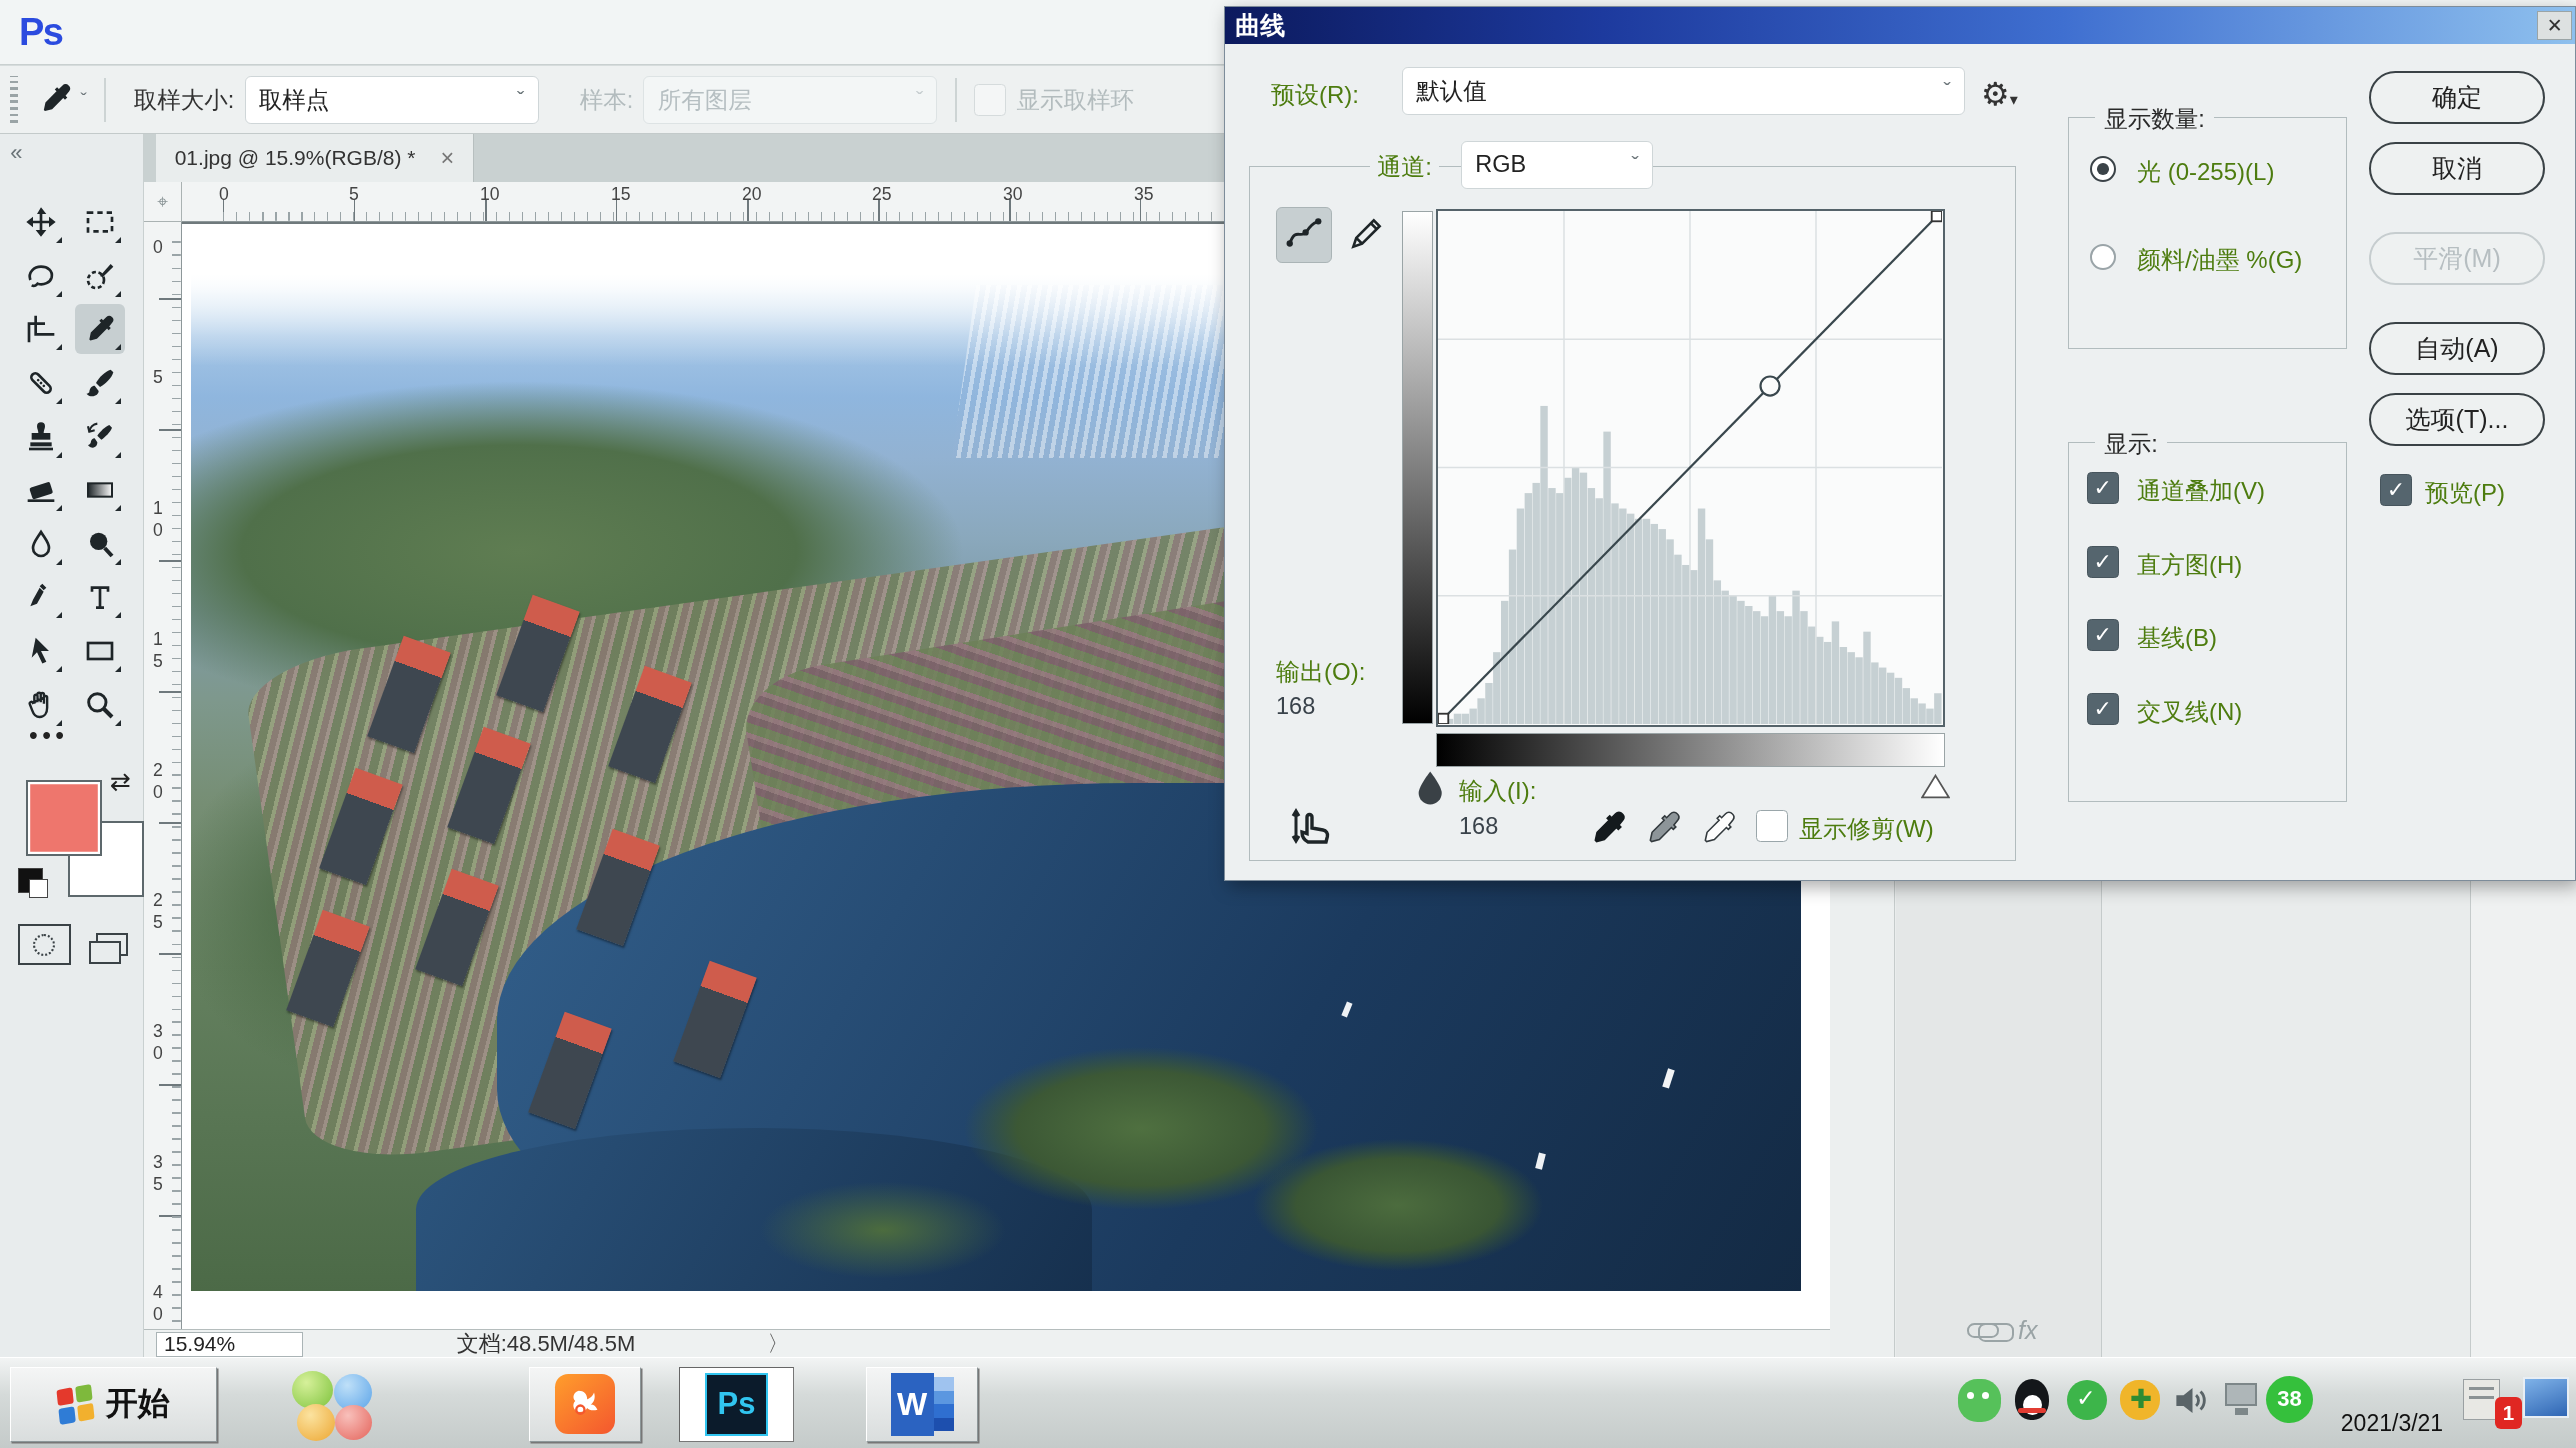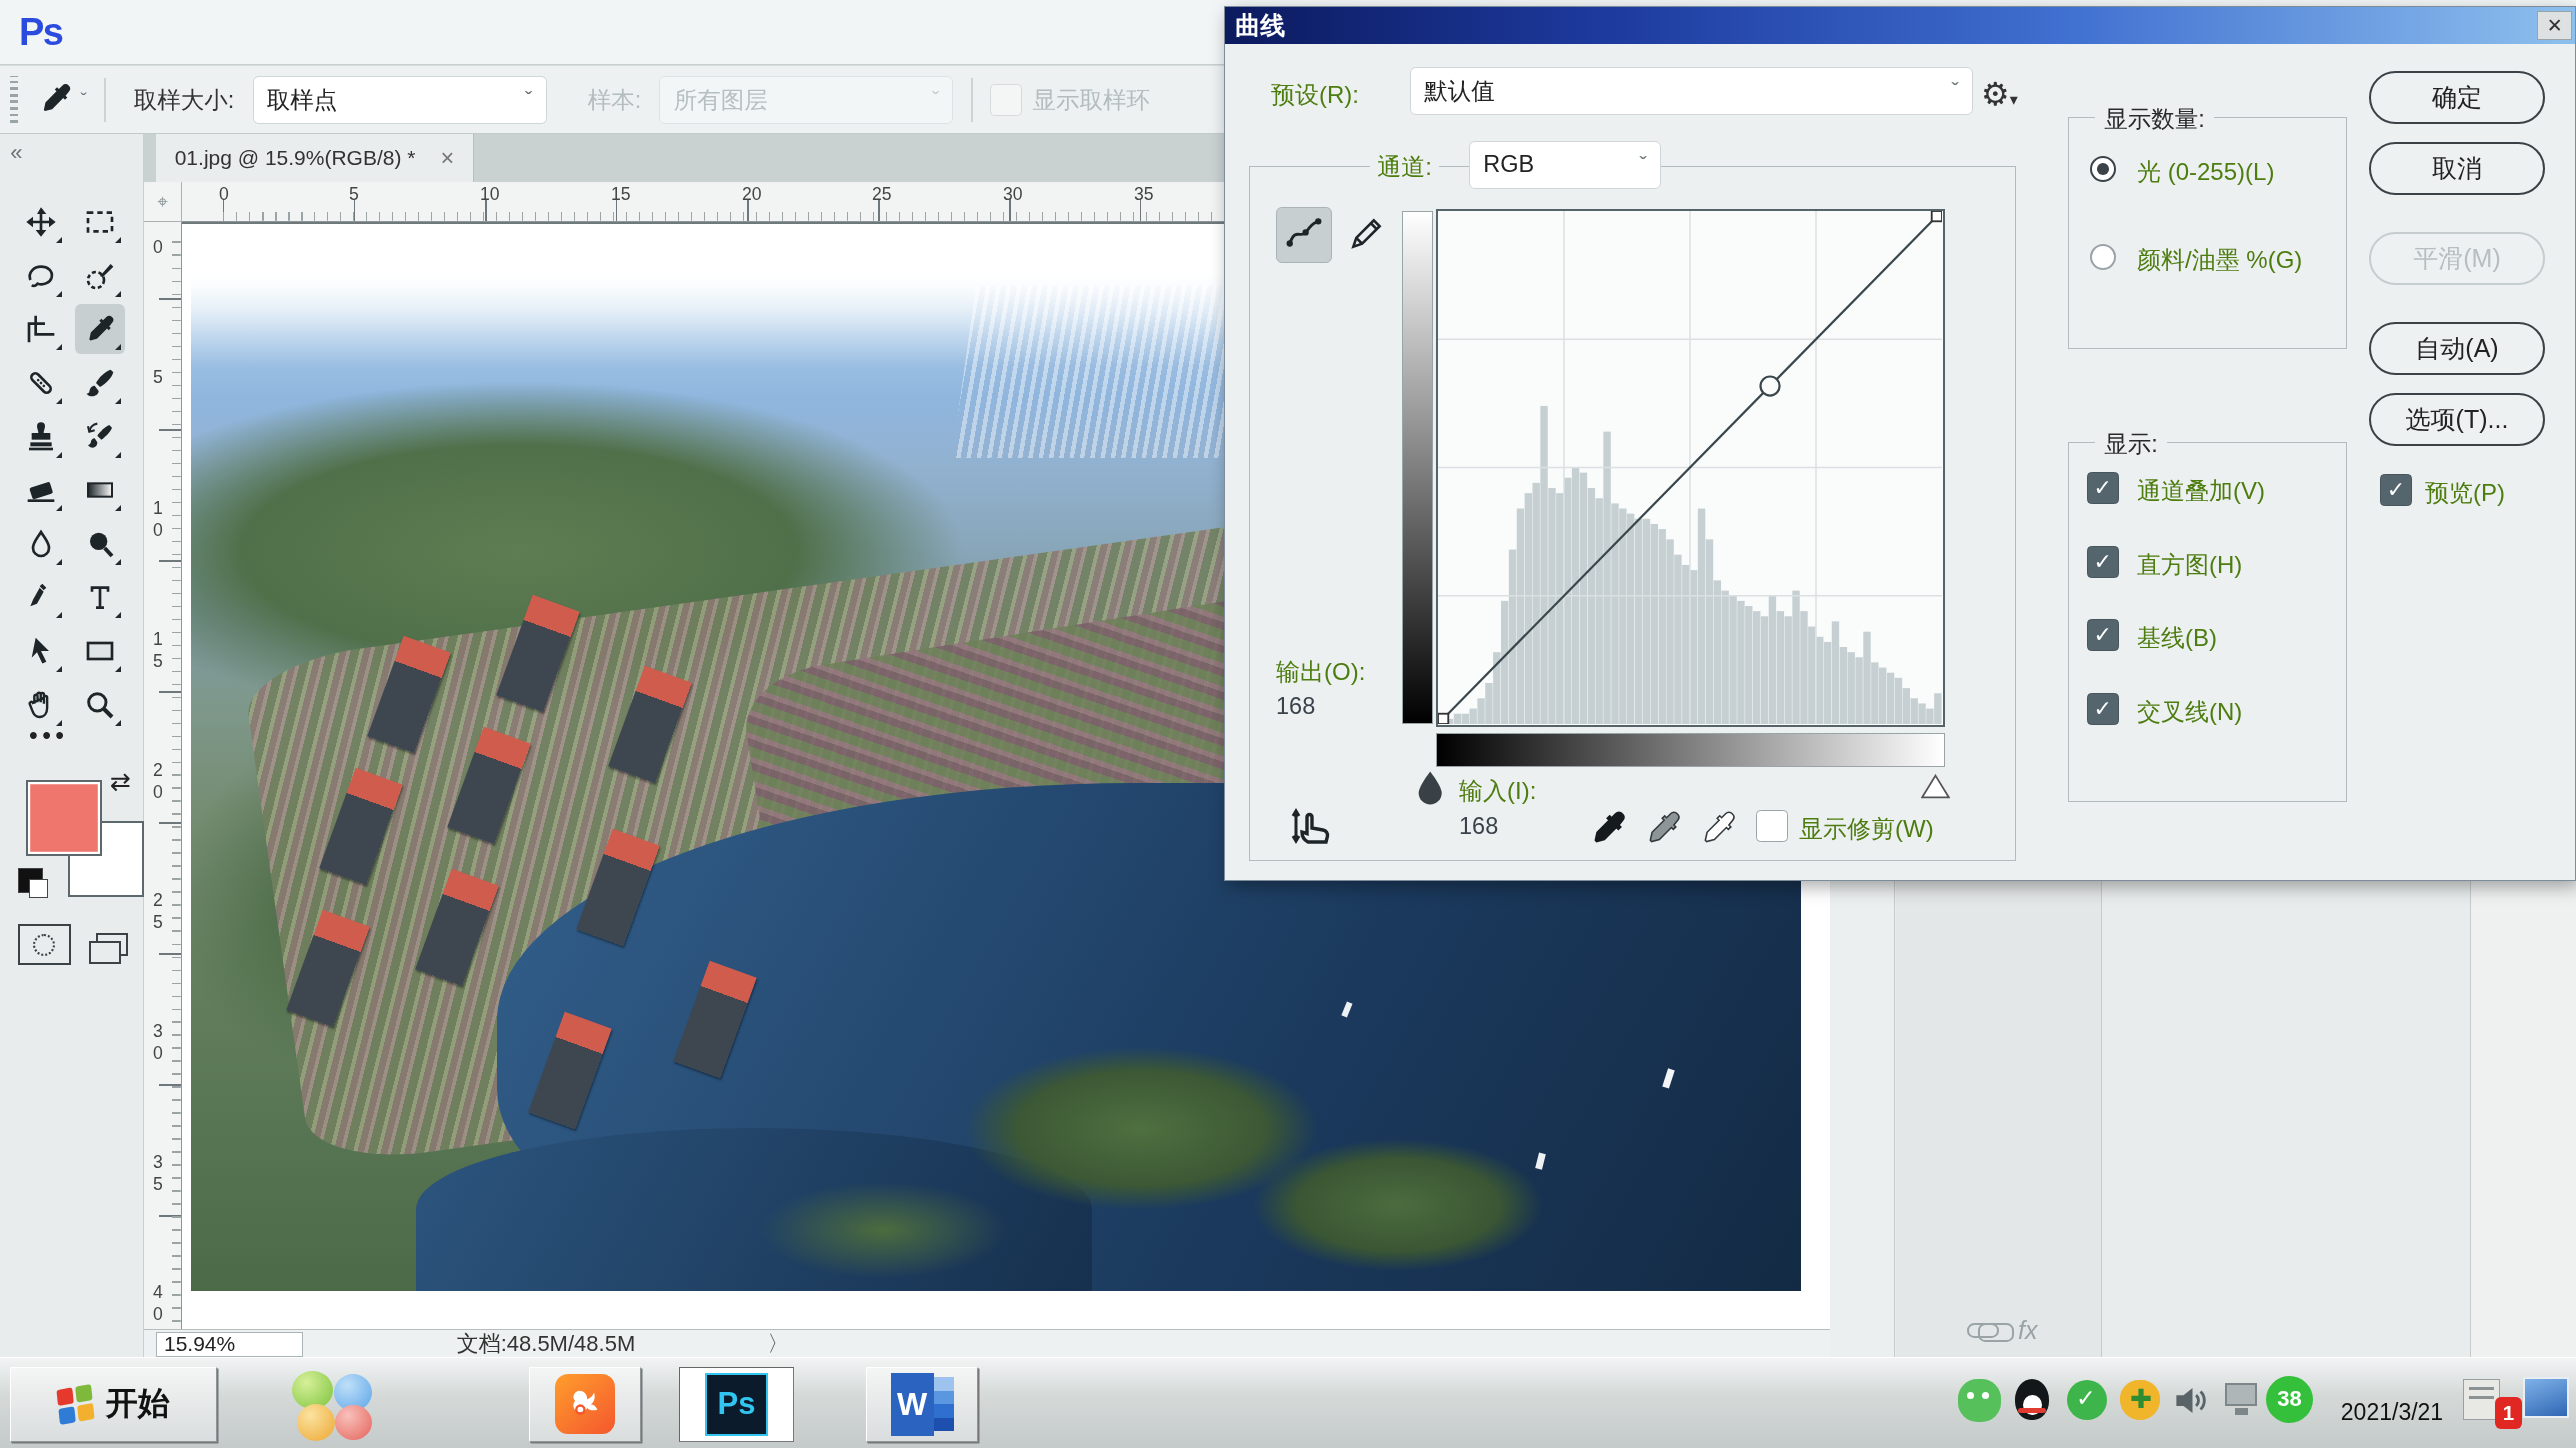--- a/index.html
+++ b/index.html
@@ -10,21 +10,21 @@
 
   
   .menubar{left:0;top:0;width:2576px;height:65px;background:#f2f5f5;border-bottom:1.5px solid #c9d0d0;display:flex;align-items:center;}
   .ps-logo{font-size:38px;font-weight:bold;color:#2b4bdf;margin:0 44px 0 19px;letter-spacing:-1.5px;}
   .menu-item{font-size:25px;padding:0 22px;color:#1c1c1c;white-space:nowrap;}
   .optionsbar{left:0;top:66px;width:2576px;height:68px;background:#eef1f1;border-bottom:1.5px solid #c3caca;display:flex;align-items:center;}
   .drag-dots{width:7.3px;height:47px;margin-left:10.3px;background:repeating-linear-gradient(0deg,#9aa4a6 0 2.9px,transparent 2.9px 6.6px);}
   .opt-sep{width:1.5px;height:44px;background:#cdd4d4;margin:0 17.6px;}
   .opt-label{font-size:23.5px;color:#333;margin:0 10.3px;white-space:nowrap;}
   .opt-label.dis{color:#b3bcbe;}
-  .select{height:48px;background:#fff;border:1.5px solid #cfd6d8;border-radius:5.9px;display:flex;align-items:center;justify-content:space-between;padding:0 13.2px;font-size:23.5px;margin-left:8px;}
+  .select{height:48px;background:#fff;border:1.5px solid #cfd6d8;border-radius:5.9px;display:flex;align-items:center;justify-content:space-between;padding:0 13.2px;font-size:23.5px;}
   .select .caret{color:#6a7478;font-size:22px;margin-left:14.7px;}
   .select.dis{background:#f3f6f6;border-color:#dde3e4;color:#b6bfc2;}
   .checkbox{width:32px;height:32px;border:1.5px solid #9aa6aa;border-radius:4.4px;background:#fff;display:inline-flex;align-items:center;justify-content:center;flex:0 0 auto;}
   .checkbox.checked{background:#55656e;border-color:#47555d;color:#fff;font-size:22px;font-weight:bold;}
   .checkbox.dis{border-color:#d5dbdc;background:#f4f6f6;}
 
   
   .toolstrip{left:0;top:134px;width:144px;height:1223px;background:#e8eced;border-right:1.5px solid #c9d0d0;}
   .collapse{position:absolute;left:10.3px;top:5.9px;font-size:22px;color:#6a7478;}
   .tool{position:absolute;width:50px;height:50px;border-radius:5.9px;display:flex;align-items:center;justify-content:center;}
@@ -637,21 +637,21 @@
           <path d="M14 9a4 4 0 0 1 0 6M16.5 7a7 7 0 0 1 0 10" stroke="#5a6468" stroke-width="1.6" fill="none"></path>
         </svg></div>
     <div class="tray-ic" style="left:2222px;">
         <i style="position:absolute;left:2.9px;top:4.4px;width:32px;height:23.5px;background:#aeb6b8;border:2.2px solid #7d8789;"></i>
         <i style="position:absolute;left:13.2px;top:29px;width:13.2px;height:7.3px;background:#7d8789;"></i>
       </div>
     <div class="tray-ic" style="left:2266px;width:47px;height:47px;top:17.6px;">
         <i style="position:absolute;inset:0;border-radius:50%;background:#35c03c;"></i>
         <span style="position:absolute;left:0;top:10.3px;width:100%;text-align:center;color:#fff;font-size:22px;font-weight:bold;">38</span>
       </div>
-    <div style="position:absolute;left:2326px;top:41px;width:132px;text-align:center;font-size:23px;color:#111;"><span>2021/3/21</span></div>
+    <div style="position:absolute;left:2326px;top:52px;width:132px;text-align:center;font-size:23px;color:#111;"><span>2021/3/21</span></div>
     <div class="tray-ic" style="left:2463px;width:47px;">
         <i style="position:absolute;left:0;top:0;width:37px;height:41px;background:#e8e8e4;border:1.5px solid #9aa0a2;"></i>
         <i style="position:absolute;left:5.9px;top:8.8px;width:25px;height:2.9px;background:#8b9294;"></i>
         <i style="position:absolute;left:5.9px;top:17.6px;width:25px;height:2.9px;background:#8b9294;"></i>
         <span style="position:absolute;right:-11.7px;bottom:-7.3px;width:26.4px;height:32px;background:#e02722;border-radius:5.9px;color:#fff;font-size:20.6px;font-weight:bold;display:flex;align-items:center;justify-content:center;">1</span>
       </div>
     <div style="position:absolute;left:2523px;top:19px;width:46px;height:41px;background:linear-gradient(160deg,#7fb2e8,#2f66b4);border:2.2px solid #e8eef4;"></div>
   </div>
 
 </div>

